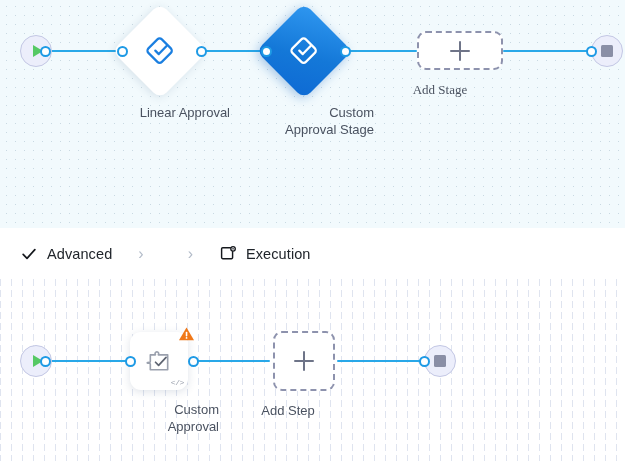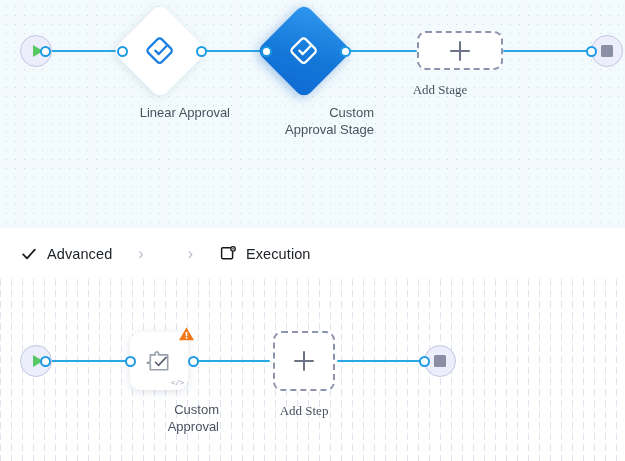--- a/index.html
+++ b/index.html
@@ -247,21 +247,21 @@
       <span class="code-badge">&lt;/&gt;</span>
     </div>
     <div class="port" style="left:125px; top:77px;"></div>
     <div class="port" style="left:188px; top:77px;"></div>
     <div class="node-label" style="left:99px; top:122px; width:120px;">Custom
 Approval</div>
 
     <div class="add-box" style="left:273px; top:52px; width:62px; height:60px;">
       <div class="plus"></div>
     </div>
-    <div class="add-label" style="left:244px; top:124px; width:120px;font-family:Liberation Serif, serif;">Add Step</div>
+    <div class="add-label" style="left:228px; top:124px; width:120px;">Add Step</div>
 
     <div class="port" style="left:419px; top:77px;"></div>
     <div class="terminal" style="left:424px; top:66px;">
       <div class="stop-sq"></div>
     </div>
   </div>
 
 </div>
 
 </body></html>

